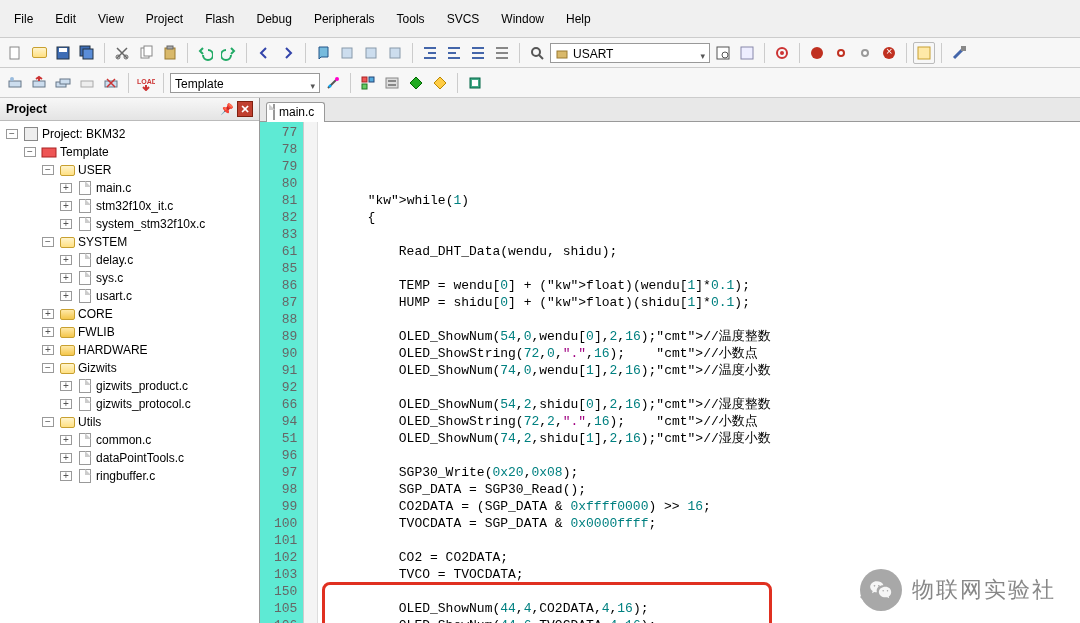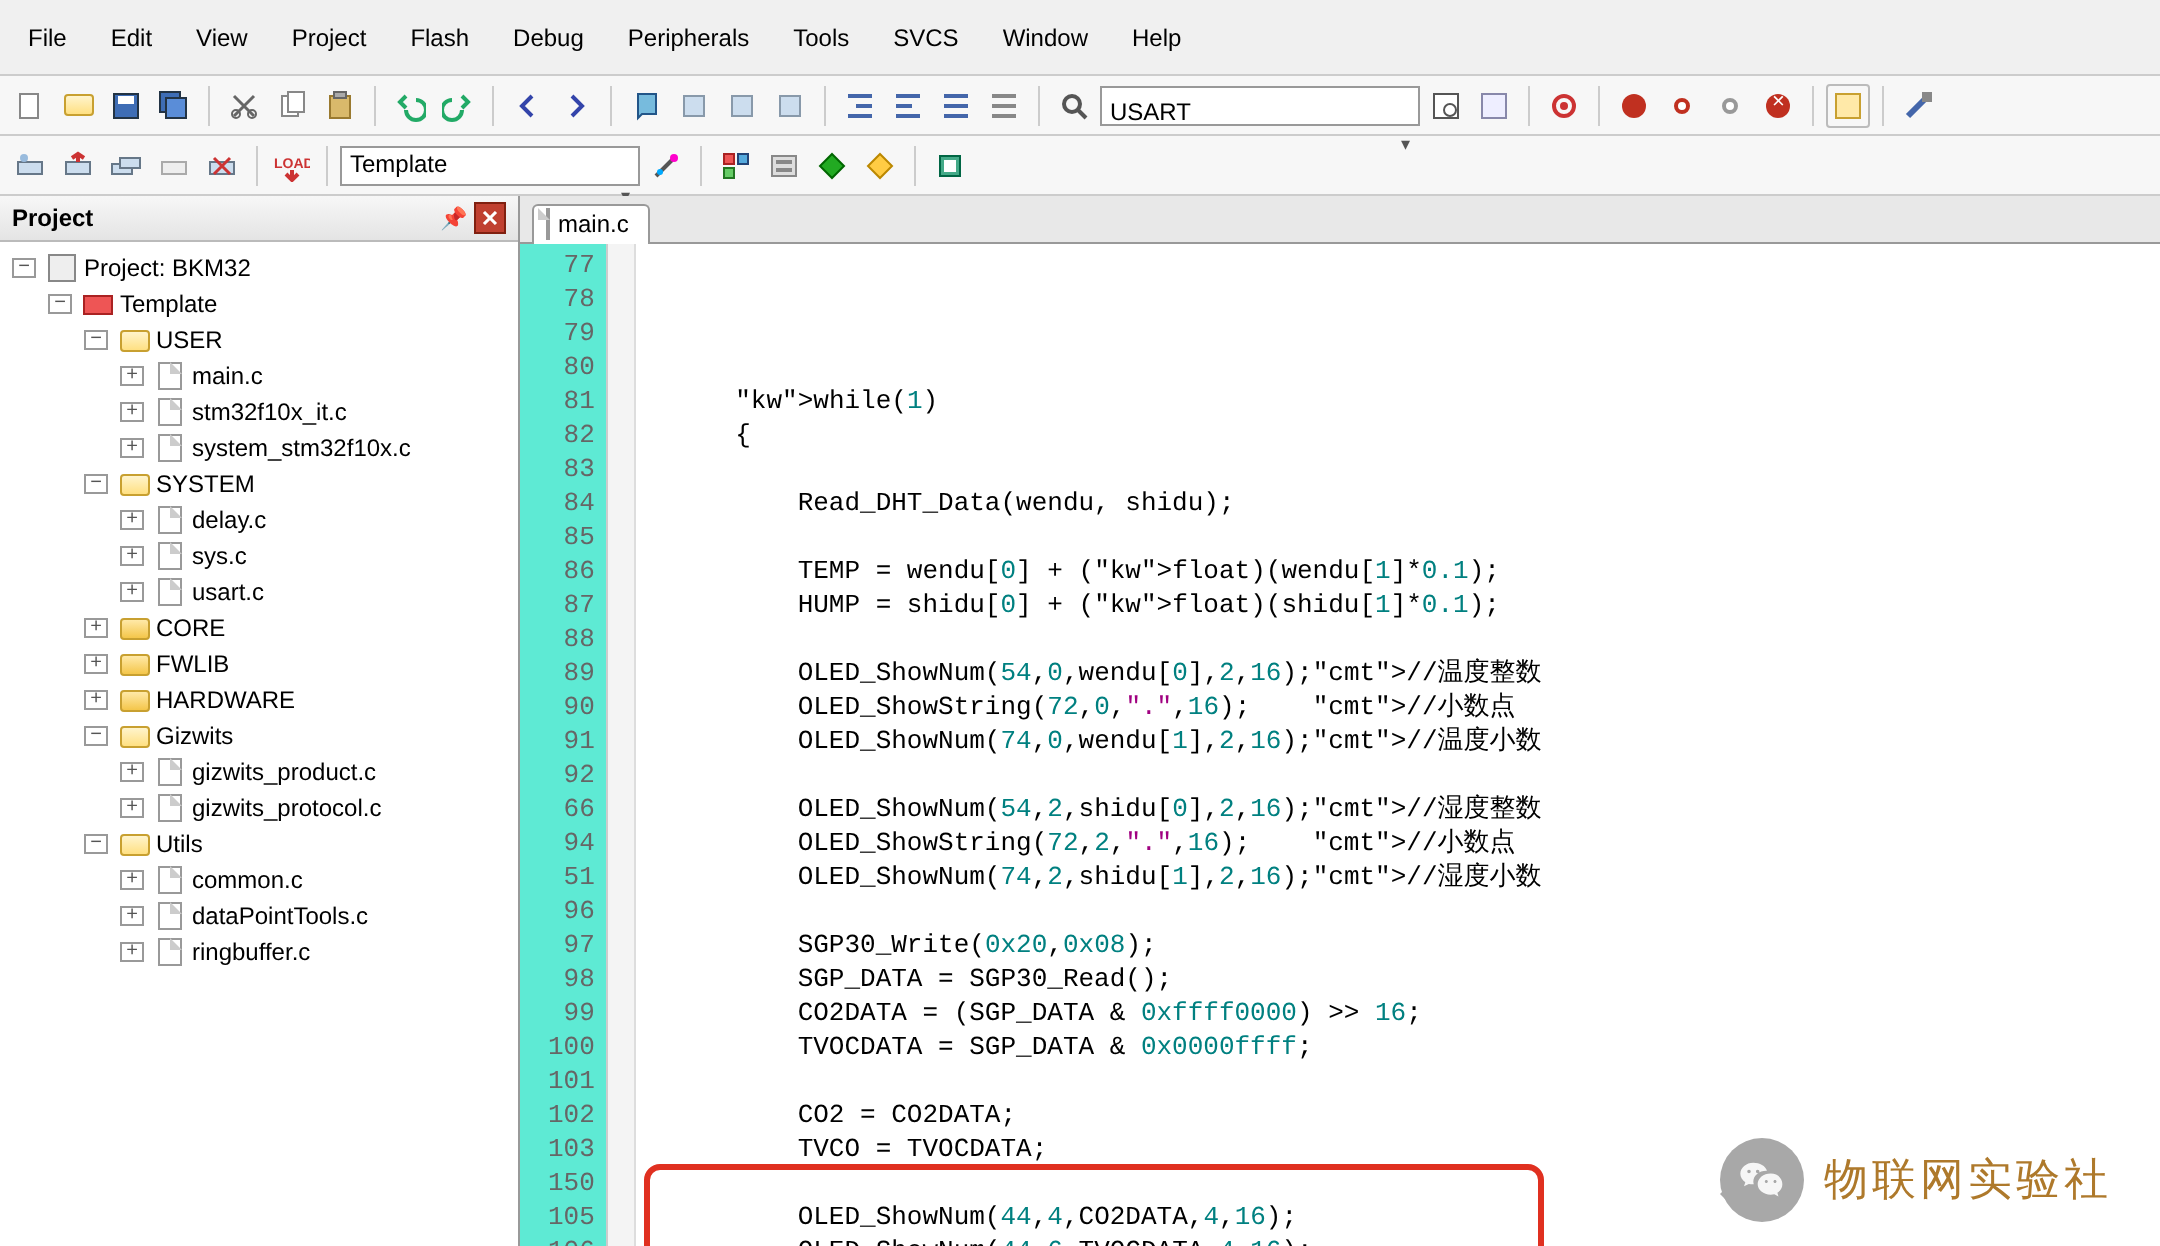--- a/index.html
+++ b/index.html
@@ -6,21 +6,21 @@
   body { font-family: "Segoe UI", Tahoma, Arial, sans-serif; font-size: 12px; background: #fff; color: #000; width: 1080px; height: 623px; overflow: hidden; position: relative; }
   
   
   .menubar { display: flex; gap: 2px; padding: 2px 4px; background: #f0f0f0; border-bottom: 1px solid #ccc; height: 38px; align-items: center; }
   .menubar .item { padding: 2px 10px; cursor: pointer; }
   
   
   .toolbar { display: flex; align-items: center; gap: 2px; padding: 2px 4px; background: #f7f7f7; border-bottom: 1px solid #ccc; height: 30px; }
   .tb-btn { width: 22px; height: 22px; display: inline-flex; align-items: center; justify-content: center; border: 1px solid transparent; border-radius: 2px; cursor: pointer; }
   .tb-sep { width: 1px; height: 20px; background: #ccc; margin: 0 4px; }
-  .tb-combo { height: 20px; border: 1px solid #999; background: #fff; padding: 1px 4px; font-size: 12px; display:flex; align-items:flex-start; gap:4px; min-width:90px;flex-direction:column; }
+  .tb-combo { height: 20px; border: 1px solid #999; background: #fff; padding: 1px 4px; font-size: 12px; display:flex; align-items:flex-end; gap:4px; min-width:90px; }
   .tb-combo .caret { margin-left:auto; font-size:9px; color:#555;}
   .tb-combo.wide { min-width: 150px; }
   .tb-combo.usart { min-width: 160px; }
   .dot { width:12px; height:12px; border-radius:50%; display:inline-block; }
   .tb-btn.boxed { border:1px solid #bbb; }
   
   
   .workspace { display: flex; height: calc(100% - 22px - 30px - 30px); }
   
   
@@ -46,21 +46,21 @@
   .tab-strip { display:flex; align-items:flex-end; height:24px; background:#e8e8e8; border-bottom:1px solid #999; padding-left:6px; gap:2px; }
   .ed-tab { background:#fff; border:1px solid #999; border-bottom:none; padding:2px 10px 3px 6px; display:flex;align-items:center;gap:4px; border-radius:3px 3px 0 0; position:relative; top:1px;}
   .code-wrap { flex:1; display:flex; overflow:hidden; position:relative;}
   .gutter { background:#5eead4; border-right:1px solid #ccc; text-align:right; color:#666; font-family:"Courier New",monospace; font-size:13px; padding:2px 6px 2px 14px; line-height:17px; user-select:none; }
   .gutter .ln { height:17px; }
   .code { font-family:"Courier New",monospace; font-size:13px; line-height:17px; padding:2px 0 2px 18px; white-space:pre; flex:1; position:relative; }
   .code .row { height:17px; }
   .fold-col { width:14px; background:#f4f4f4; border-right:1px solid #ddd; } .num{color:#008080;} .str{color:#a00080;}
   .hl-red { position:absolute; border:3px solid #e03020; border-radius:8px; background:transparent; pointer-events:none; }
   
-  .watermark { position:absolute; right:24px; bottom:12px; display:flex; align-items:center; gap:10px; color:#a16207; font-size:22px; letter-spacing:2px; opacity:.85;}
+  .watermark { position:absolute; right:24px; bottom:12px; display:flex; align-items:center; gap:10px; color:#737373; font-size:22px; letter-spacing:2px; opacity:.85;}
   .watermark .bubble{ width:42px;height:42px;border-radius:50%;background:#999;position:relative;display:flex;align-items:center;justify-content:center;}
   .watermark .bubble::after{content:"";position:absolute;left:-8px;bottom:6px;border:8px solid transparent;border-right-color:#999;}
   .watermark .bubble svg{opacity:.9}
   
   svg { display:block; }
 </style>
 </head>
 <body>
 
 <div class="menubar">
@@ -500,21 +500,21 @@
     </div>
     <div class="code-wrap">
       <div class="gutter" id="gutter">
           <div class="ln">77</div>
           <div class="ln">78</div>
           <div class="ln">79</div>
           <div class="ln">80</div>
           <div class="ln">81</div>
           <div class="ln">82</div>
           <div class="ln">83</div>
-          <div class="ln">84</div>
+          <div class="ln">61</div>
           <div class="ln">85</div>
           <div class="ln">86</div>
           <div class="ln">87</div>
           <div class="ln">88</div>
           <div class="ln">89</div>
           <div class="ln">90</div>
           <div class="ln">91</div>
           <div class="ln">92</div>
           <div class="ln">66</div>
           <div class="ln">94</div>

